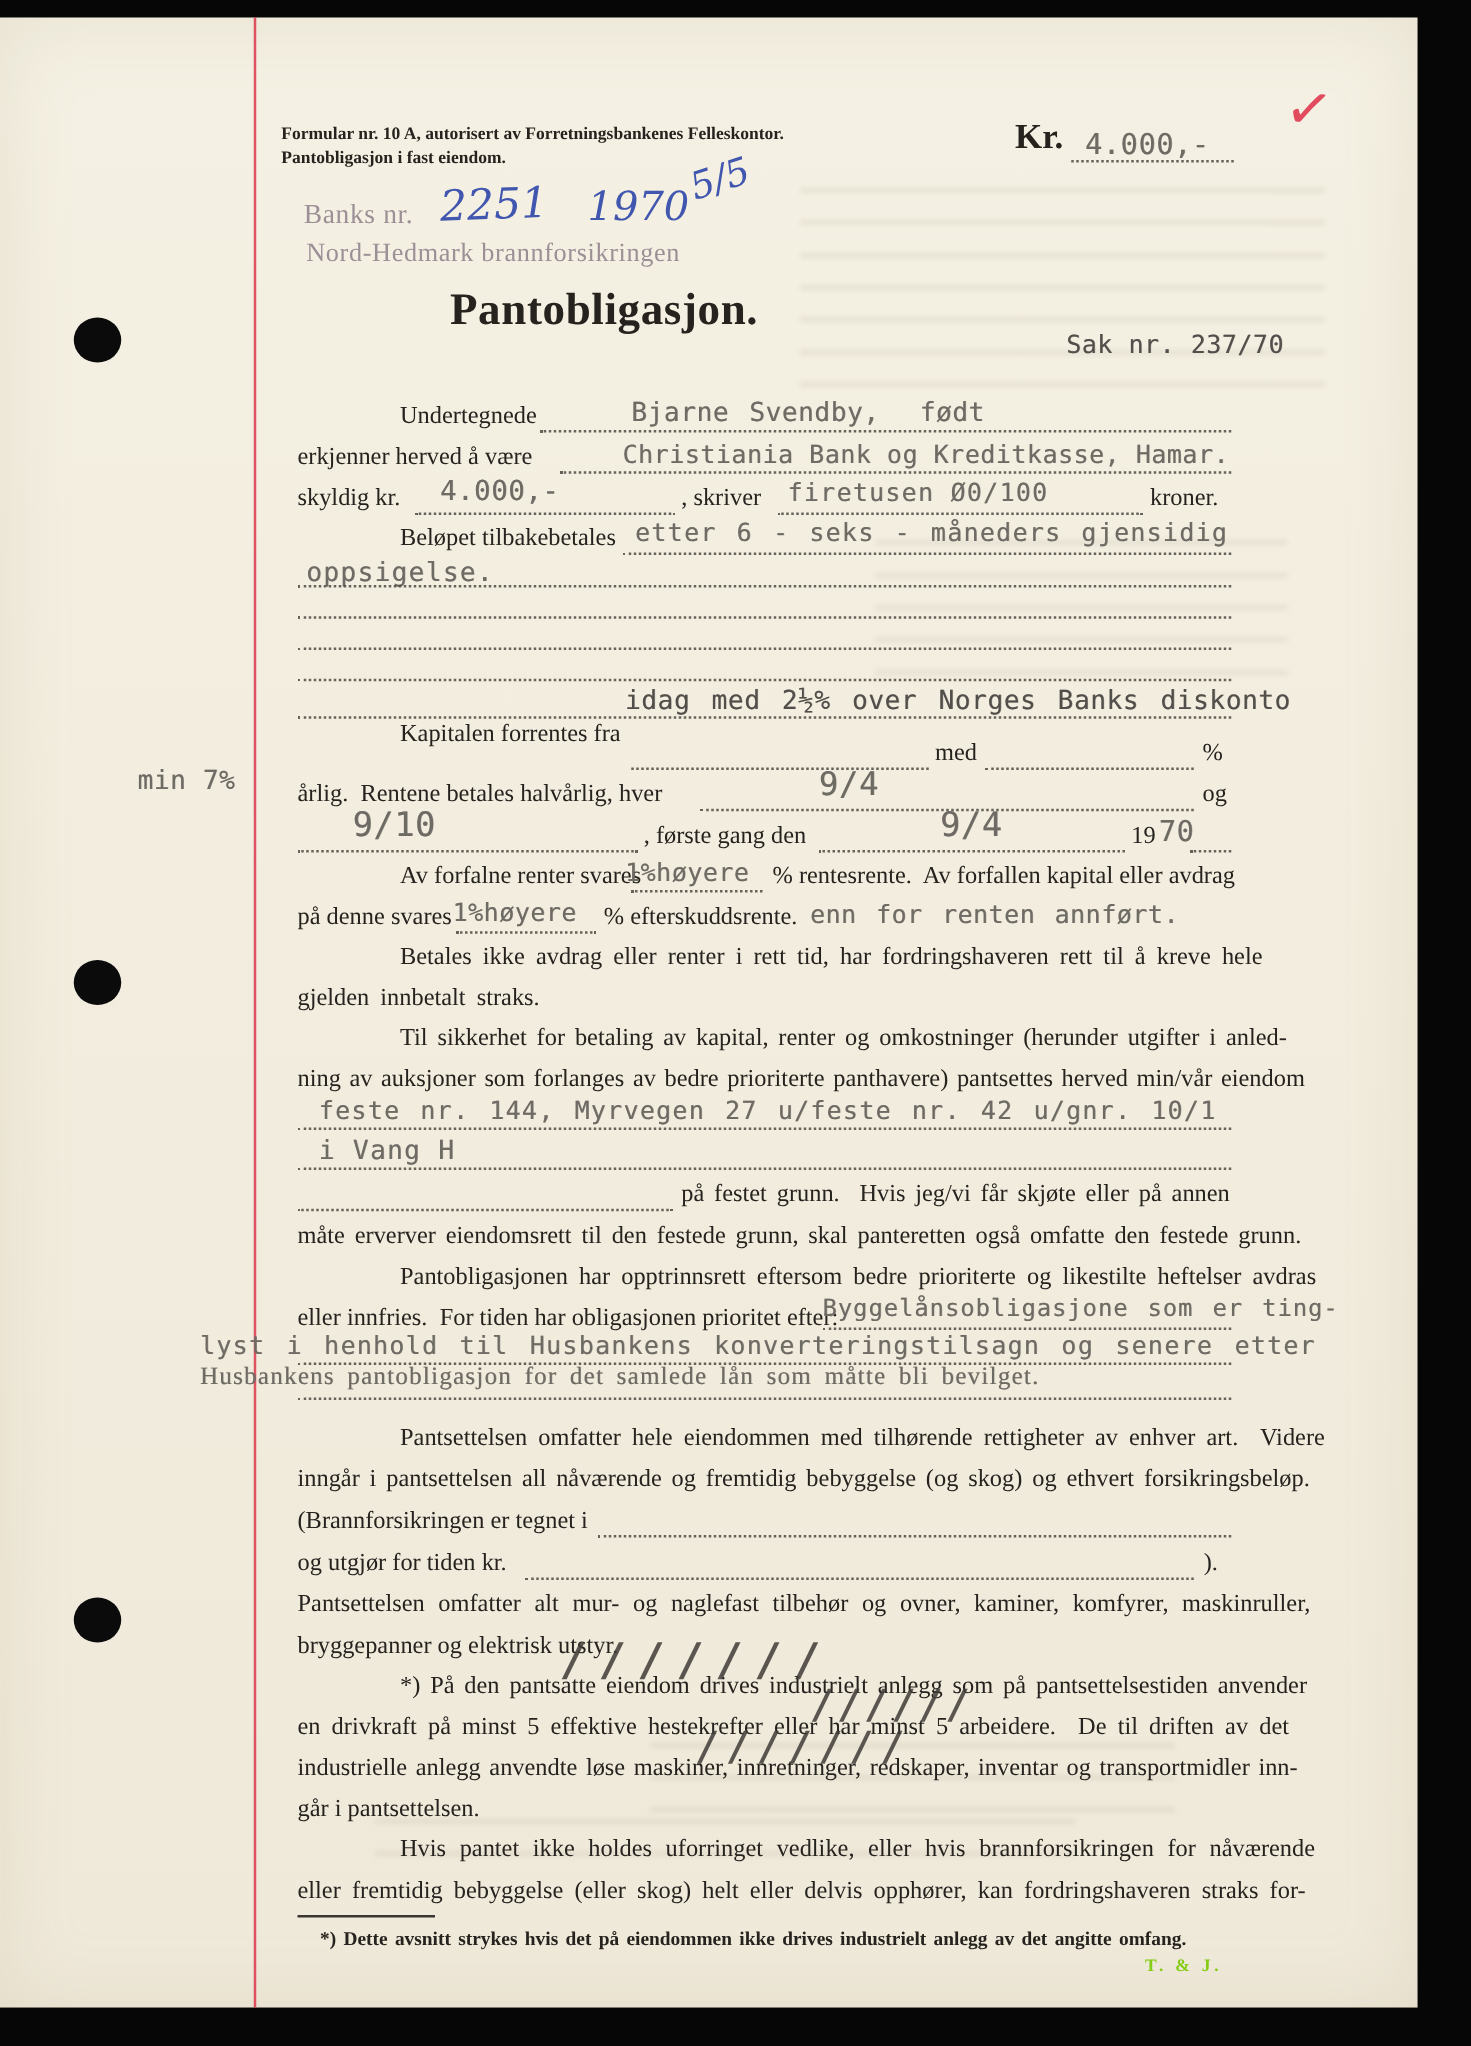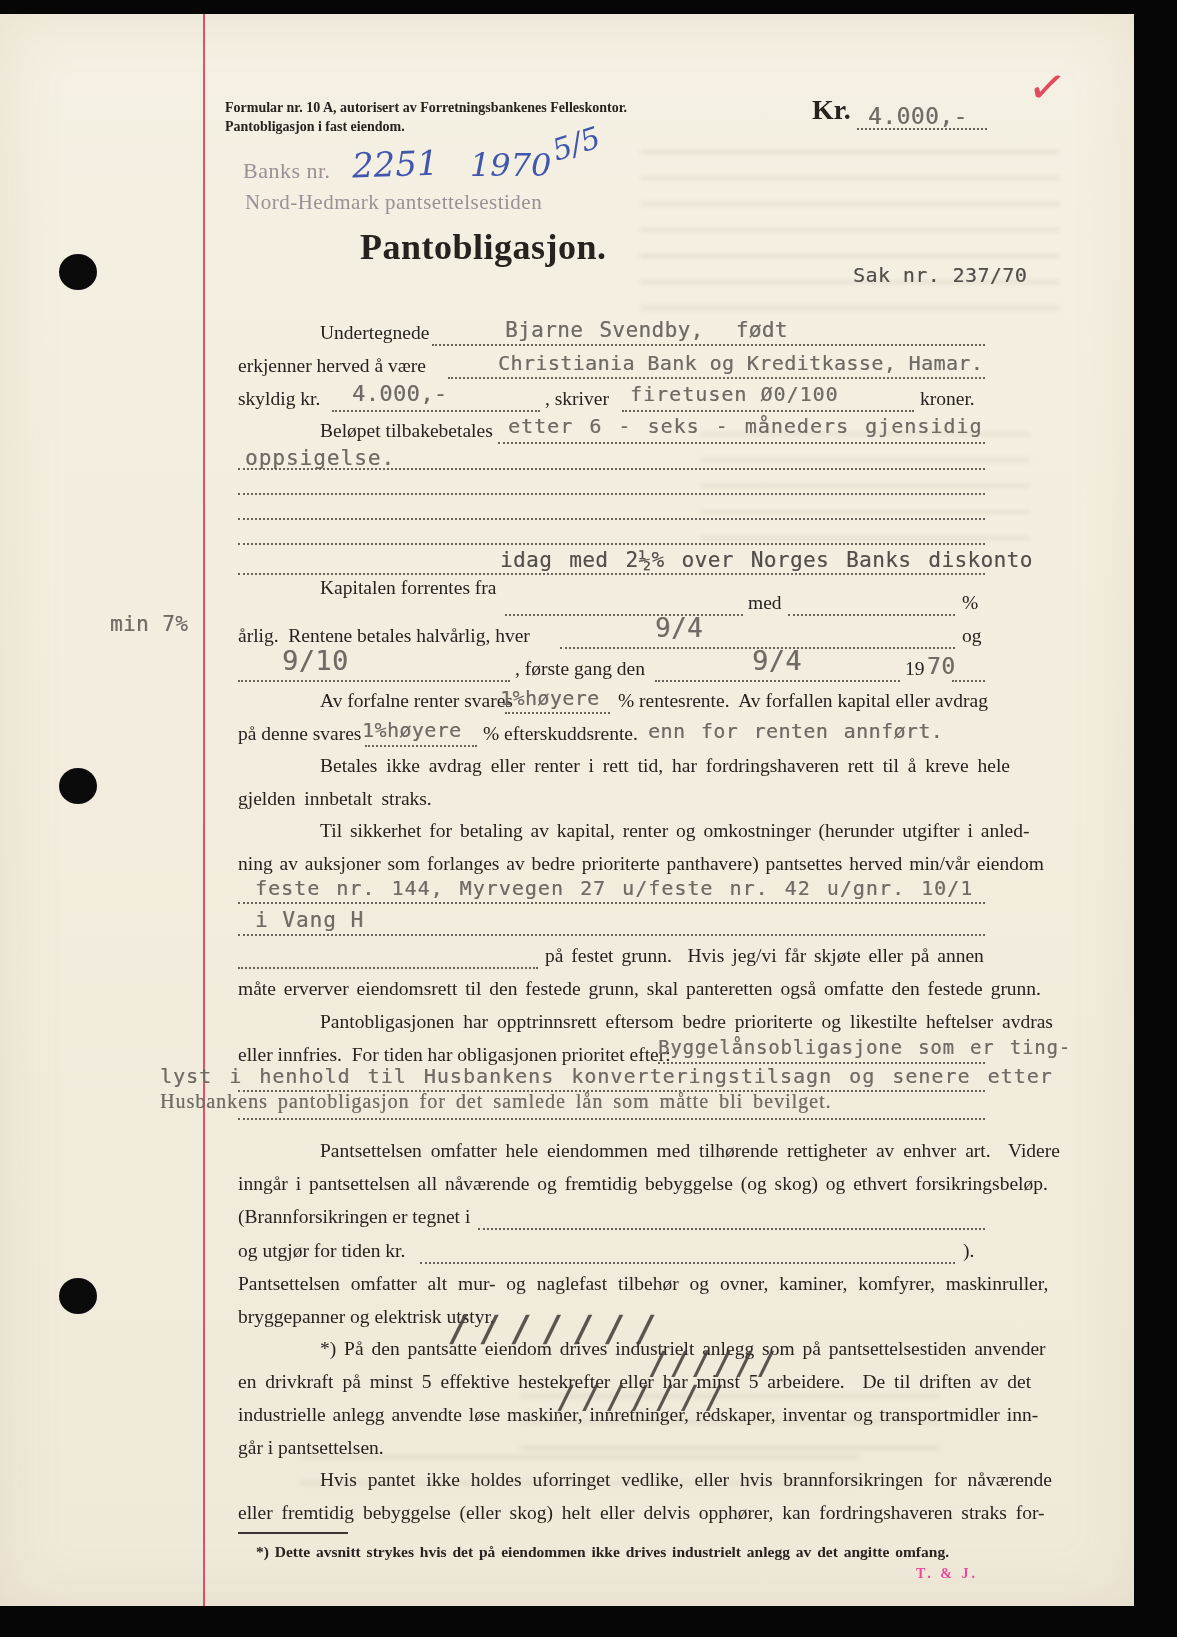--- a/index.html
+++ b/index.html
@@ -46,21 +46,21 @@
 
   <span class="abs p pb" style="left:812px;top:94px;font-size:28px;">Kr.</span>
   <span class="abs dots" style="left:857px;top:106px;width:130px;"></span>
   <span class="abs t" style="left:868px;top:103px;font-size:23px;">4.000,-</span>
   <span class="abs check" style="left:1028px;top:60px;font-size:46px;transform:rotate(8deg);">✓</span>
 
   <span class="abs stampc" style="left:243px;top:158px;font-size:22px;">Banks nr.</span>
   <span class="abs hand" style="left:352px;top:144px;font-size:34px;transform:rotate(-2deg);">2251</span>
   <span class="abs hand" style="left:470px;top:146px;font-size:32px;">1970</span>
   <span class="abs hand" style="left:552px;top:126px;font-size:30px;transform:rotate(-18deg);">5/5</span>
-  <span class="abs stampc" style="left:245px;top:190px;font-size:21px;">Nord-Hedmark pantsettelsestiden</span>
+  <span class="abs stampc" style="left:245px;top:190px;font-size:21px;">Nord-Hedmark brannforsikringen</span>
 
   <div class="abs p pb ctr" style="left:360px;top:226px;width:480px;font-size:36px;letter-spacing:.5px;">Pantobligasjon.</div>
   <span class="abs t t2" style="left:853px;top:263px;font-size:20px;">Sak nr. 237/70</span>
 
   <span class="abs p" style="left:320px;top:322px;">Undertegnede</span>
   <span class="abs dots" style="left:432px;top:322px;width:553px;"></span>
   <span class="abs t" style="left:505px;top:318px;font-size:21px;word-spacing:3px;">Bjarne Svendby,  født</span>
 
   <span class="abs p" style="left:238px;top:355px;">erkjenner herved å være</span>
   <span class="abs dots" style="left:448px;top:355px;width:537px;"></span>
@@ -163,14 +163,14 @@
 
   <span class="abs slash" style="left:452px;top:1308px;letter-spacing:18px;">///////</span>
   <span class="abs slash" style="left:652px;top:1344px;letter-spacing:10px;font-size:32px;">//////</span>
   <span class="abs slash" style="left:560px;top:1378px;letter-spacing:13px;font-size:32px;">///////</span>
 
   <span class="abs p ws6" style="left:320px;top:1469px;">Hvis pantet ikke holdes uforringet vedlike, eller hvis brannforsikringen for nåværende</span>
   <span class="abs p ws4" style="left:238px;top:1502px;">eller fremtidig bebyggelse (eller skog) helt eller delvis opphører, kan fordringshaveren straks for-</span>
 
   <div style="position:absolute;left:238px;top:1532px;width:110px;border-top:2px solid #3a3631;"></div>
   <span class="abs p pb ws2" style="left:256px;top:1543px;font-size:15.5px;">*) Dette avsnitt strykes hvis det på eiendommen ikke drives industrielt anlegg av det angitte omfang.</span>
-  <span class="abs p pb" style="left:916px;top:1566px;font-size:14px;letter-spacing:3px;color:#ec4899;">T. &amp; J.</span>
+  <span class="abs p pb" style="left:916px;top:1566px;font-size:14px;letter-spacing:3px;color:#84cc16;">T. &amp; J.</span>
 </div>
 
 </body></html>

